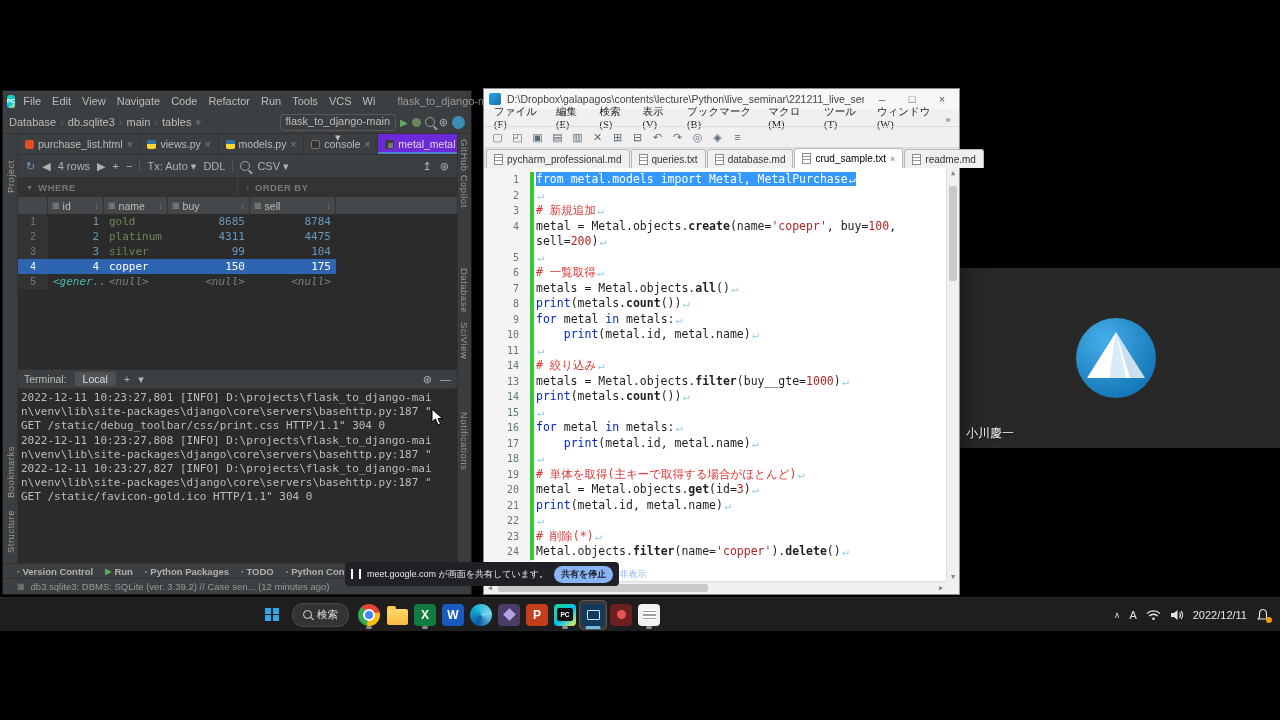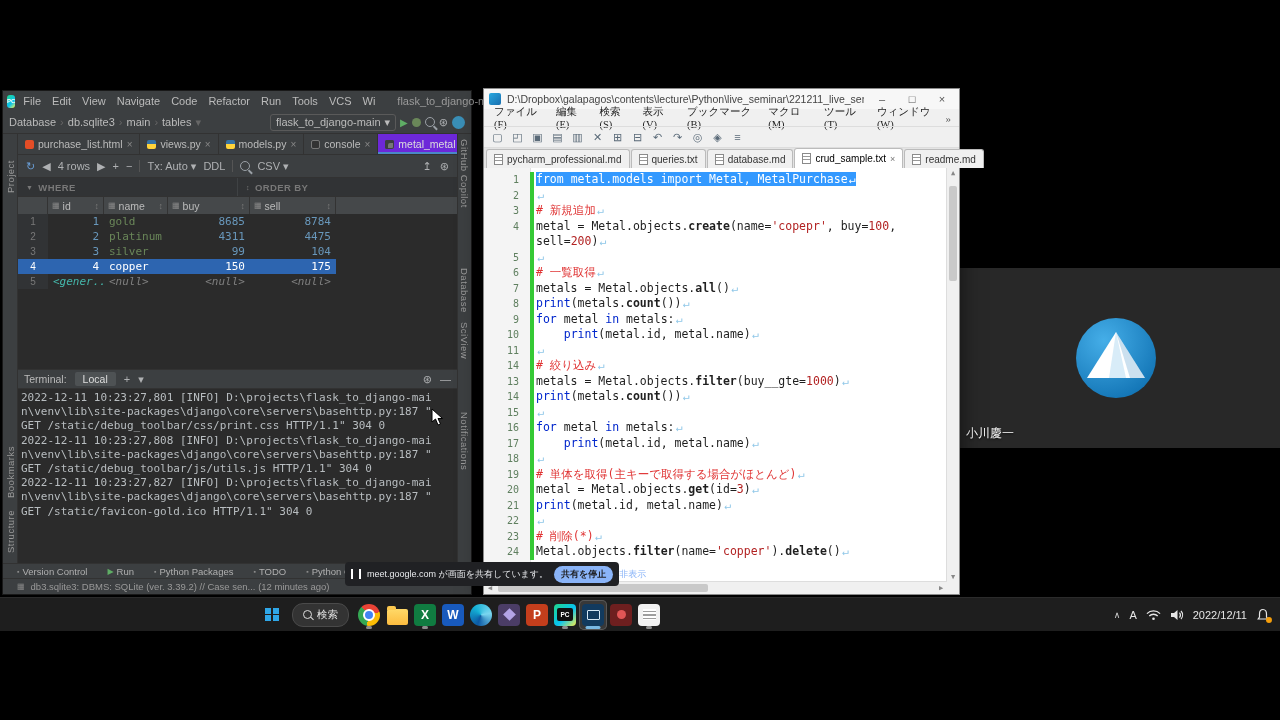--- a/index.html
+++ b/index.html
@@ -13,21 +13,21 @@
   .pc-logo{width:13px;height:13px;border-radius:3px;background:linear-gradient(135deg,#21d789,#07c3f2 60%,#fcf84a);
     display:flex;align-items:center;justify-content:center;color:#fff;font-weight:bold;font-size:6px;}
   .pc-mi{color:#bbb;padding:0 1px;cursor:default;}
   .pc-wtitle{color:#9a9a9a;margin-left:14px;white-space:nowrap;}
   .pc-ctrls{margin-left:auto;display:flex;}
   .pc-ctrl{width:26px;text-align:center;color:#bbb;font-size:11px;}
   .pc-navbar{height:22px;display:flex;align-items:center;gap:4px;padding:0 6px;flex:none;border-bottom:1px solid #323232;}
   .pc-crumb{color:#bbb;display:flex;align-items:center;gap:4px;}
   .pc-sep{color:#666;}
   .pc-runcfg{margin-left:auto;display:flex;align-items:center;gap:4px;border:1px solid #5a5a5a;border-radius:3px;
-    height:15px;padding:0 5px;color:#bbb;}
+    height:15px;padding:0 5px;color:#bbb;flex-direction:column;}
   .pc-run{color:#5fad65;font-size:10px;}
   .pc-debug{width:9px;height:9px;border-radius:50%;background:#6a8759;}
   .icon-search{width:8px;height:8px;border:1.5px solid #9aa0a6;border-radius:50%;position:relative;display:inline-block;}
   .icon-search::after{content:'';position:absolute;width:5px;height:1.5px;background:#9aa0a6;transform:rotate(45deg);right:-4px;bottom:-2px;}
   .pc-avatar{width:13px;height:13px;border-radius:50%;background:#3a8fb7;}
   .pc-mid{flex:1;display:flex;min-height:0;}
   .pc-stripe{width:14px;background:#3c3f41;display:flex;flex-direction:column;align-items:center;flex:none;}
   .pc-stripe.left{border-right:1px solid #323232;}
   .pc-stripe.right{width:13px;border-left:1px solid #323232;}
   .pc-vtext{writing-mode:vertical-rl;font-size:9.5px;color:#9a9a9a;letter-spacing:.5px;cursor:default;}
@@ -72,21 +72,21 @@
   .val-null{color:#808080;font-style:italic;}
   .pc-grow.sel .pc-cell{background:#2d65b0;color:#fff;}
   .pc-gfill{flex:1;background:#2b2b2b;}
   .pc-termhead{height:18px;display:flex;align-items:center;gap:8px;padding:0 6px;flex:none;background:#3c3f41;
     border-top:1px solid #323232;border-bottom:1px solid #323232;font-size:10.5px;}
   .pc-termtab{background:#4e5254;color:#ddd;padding:1px 8px;border-radius:2px;}
   .pc-term{flex:1;background:#2b2b2b;padding:2px 0 0 3px;overflow:hidden;font-family:"DejaVu Sans Mono",monospace;}
   .pc-tline{font-size:11px;line-height:14.2px;color:#b8bdc0;white-space:pre;}
   .pc-tline.prompt{color:#55b155;}
   .cursor{display:inline-block;width:6px;height:11px;background:#8a9a8a;vertical-align:-1px;margin-left:5px;}
-  .pc-tools{height:14px;display:flex;align-items:center;gap:20px;padding:0 0 0 14px;flex:none;border-top:1px solid #323232;font-size:9.5px;color:#b0b0b0;}
+  .pc-tools{height:14px;display:flex;align-items:center;gap:12px;padding:0 0 0 14px;flex:none;border-top:1px solid #323232;font-size:9.5px;color:#b0b0b0;font-weight:bold;}
   .pc-tool{display:flex;align-items:center;gap:3px;}
   .pc-tool .g{font-size:7px;color:#8a8a8a;}
   .pc-tool .g.green{color:#5fad65;font-size:8px;}
   .pc-status{height:15px;display:flex;align-items:center;gap:6px;padding:0 6px 0 14px;flex:none;border-top:1px solid #323232;font-size:9.5px;color:#999;}
   .db-glyph{color:#888;font-size:8px;}
 
   
   #me-win{position:absolute;left:483px;top:88px;width:477px;height:507px;background:#f0f0f0;border:1px solid #8a8a8a;
     box-sizing:border-box;display:flex;flex-direction:column;font-size:11px;color:#222;
     box-shadow:0 6px 20px rgba(0,0,0,.6);z-index:10;}
@@ -377,21 +377,20 @@
             <span class="pc-gi">⊛</span>
             <span class="pc-gi">—</span>
           </span>
         </div>
         <div class="pc-term" id="pc-term">
             <div class="pc-tline">2022-12-11 10:23:27,801 [INFO] D:\projects\flask_to_django-mai</div>
             <div class="pc-tline">n\venv\lib\site-packages\django\core\servers\basehttp.py:187 "</div>
             <div class="pc-tline">GET /static/debug_toolbar/css/print.css HTTP/1.1" 304 0</div>
             <div class="pc-tline">2022-12-11 10:23:27,808 [INFO] D:\projects\flask_to_django-mai</div>
             <div class="pc-tline">n\venv\lib\site-packages\django\core\servers\basehttp.py:187 "</div>
-            <div class="pc-tline">GET /static/debug_toolbar/js/utils.js HTTP/1.1" 304 0</div>
             <div class="pc-tline">2022-12-11 10:23:27,827 [INFO] D:\projects\flask_to_django-mai</div>
             <div class="pc-tline">n\venv\lib\site-packages\django\core\servers\basehttp.py:187 "</div>
             <div class="pc-tline">GET /static/favicon-gold.ico HTTP/1.1" 304 0</div>
           </div>
       </div>
 
       <div class="pc-stripe right" id="pc-right-stripe">
           <span class="pc-vtext">GitHub Copilot</span>
           <span class="pc-vtext">Database</span>
           <span class="pc-vtext">SciView</span>

